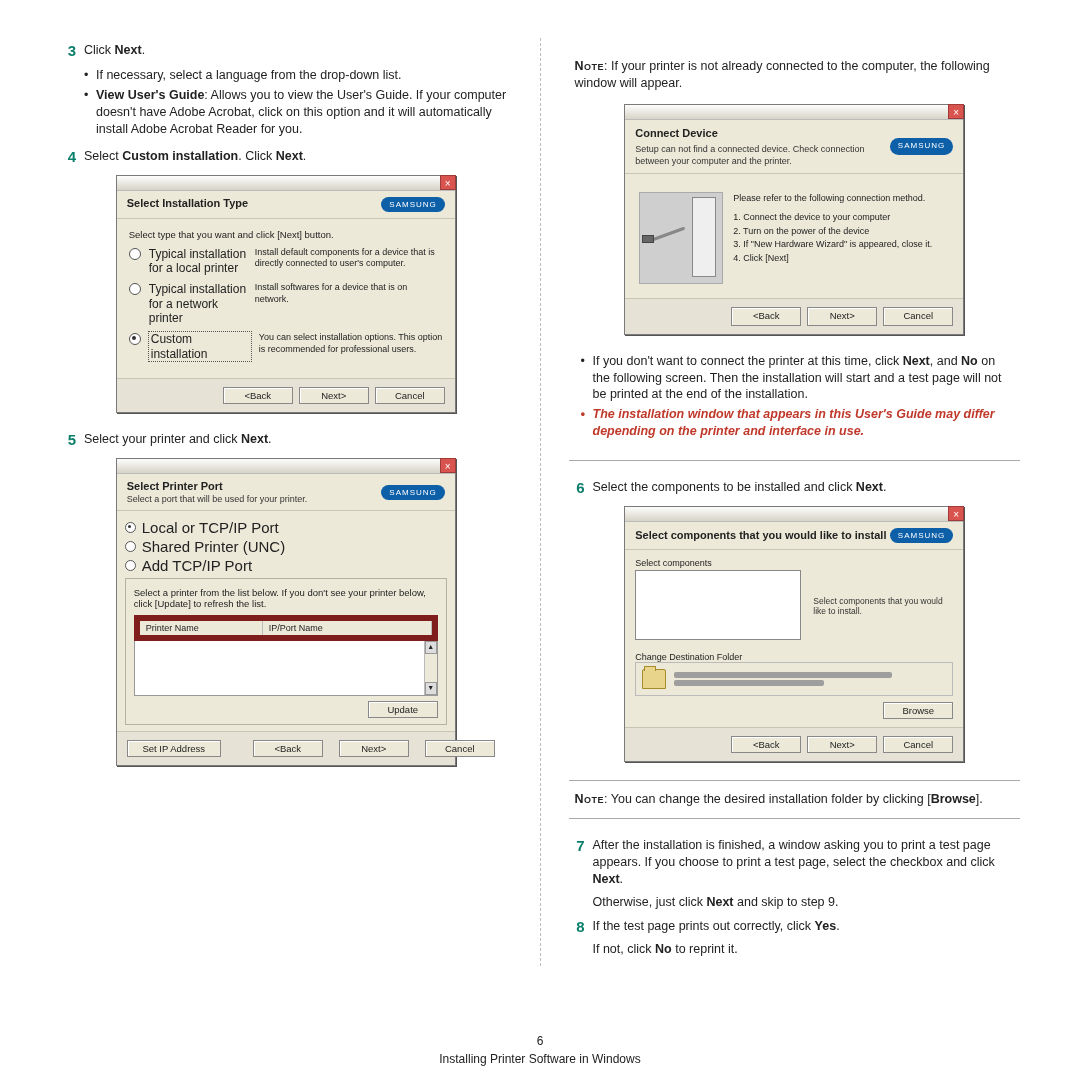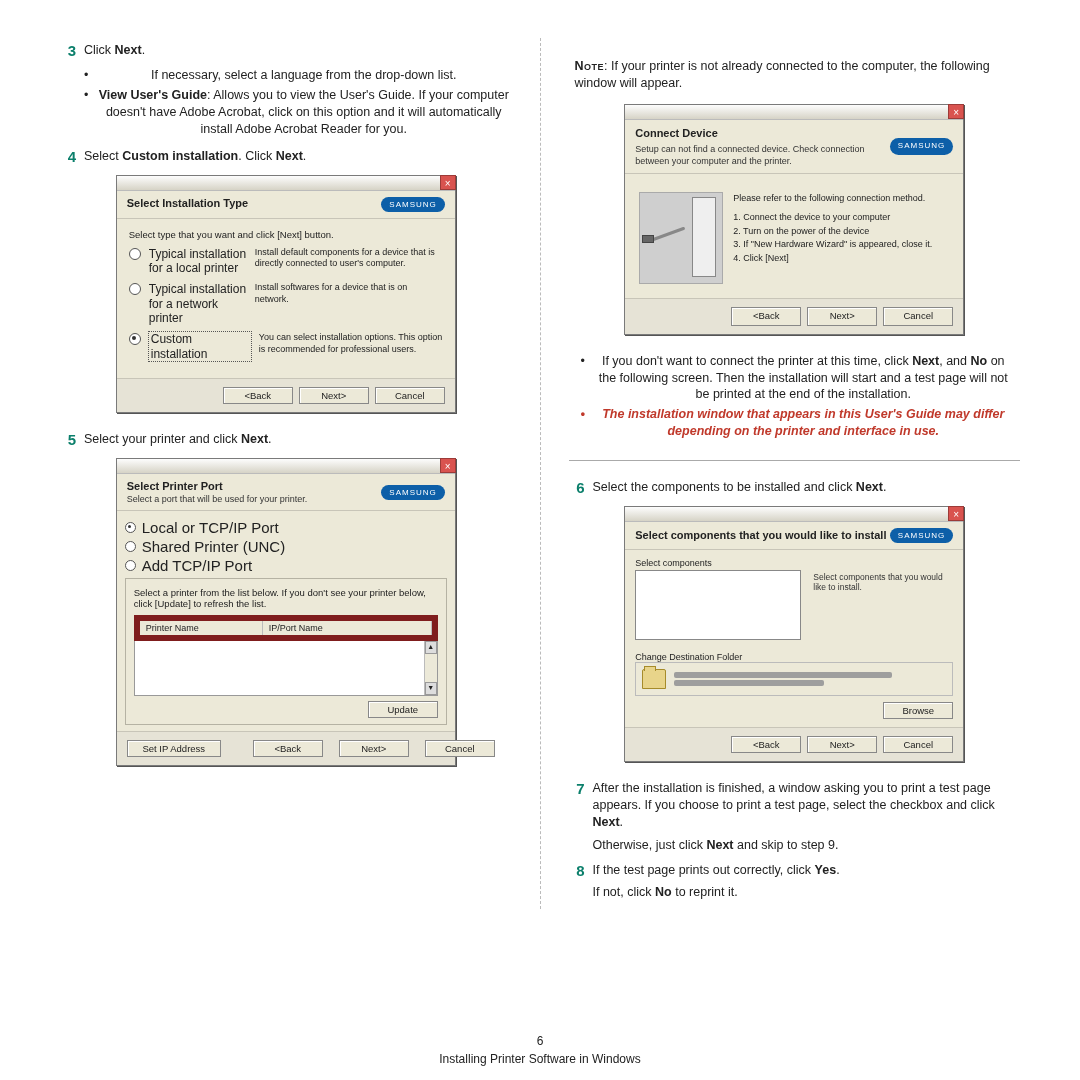--- a/index.html
+++ b/index.html
@@ -50,21 +50,20 @@
   .bullets {
     margin: 4px 0 10px 24px;
     padding: 0;
     list-style: none;
   }
   .bullets li {
     position: relative;
     padding-left: 12px;
     margin: 3px 0;
     line-height: 1.35;
-    text-align: center;
   }
   .bullets li::before {
     content: "•";
     position: absolute;
     left: 0;
     top: 0;
   }
   .b { font-weight: bold; }
   .smallcaps { font-variant: small-caps; letter-spacing: .5px;}
   .red-note {
@@ -180,21 +179,21 @@
   
   .cd-body{display:flex;gap:10px;padding:18px 14px 14px 14px;}
   .cd-img{width:82px;height:90px;background:#cfcfcf;border:1px solid #aaa;position:relative;overflow:hidden;}
   .cd-img .tower{position:absolute;right:6px;top:4px;width:22px;height:78px;background:#efefef;border:1px solid #888;}
   .cd-img .cable{position:absolute;left:8px;top:40px;width:38px;height:3px;background:#888;border-radius:2px;transform:rotate(-20deg);}
   .cd-img .plug{position:absolute;left:2px;top:42px;width:10px;height:6px;background:#666;border:1px solid #444;}
   .cd-txt{flex:1;font-size:9px;line-height:1.5;}
   .cd-txt .lead{margin-bottom:6px;}
 
   
-  .sc-top{display:flex;gap:12px;padding:8px 10px;}
+  .sc-top{display:flex;gap:12px;padding:8px 10px;align-items:center;}
   .sc-list{flex:1;}
   .sc-list .cap{font-size:9px;margin-bottom:2px;}
   .sc-list .box{height:68px;background:#fff;border:1px solid #888;}
   .sc-hint{width:140px;font-size:8.5px;color:#333;padding-top:14px;}
   .sc-dest{padding:4px 10px 8px 10px;font-size:9px;}
   .sc-path{display:flex;align-items:center;gap:8px;border:1px solid #bbb;padding:6px;background:#ece9d8;}
   .folder-ico{width:22px;height:18px;background:#e8d48a;border:1px solid #a68b2a;border-radius:2px 2px 0 0;position:relative;}
   .folder-ico::before{content:"";position:absolute;top:-4px;left:1px;width:10px;height:4px;background:#e8d48a;border:1px solid #a68b2a;border-bottom:none;}
   .gray-bar{height:6px;background:#9e9e9e;border-radius:2px;margin:2px 0;}
   .sc-browse{display:flex;justify-content:flex-end;margin-top:6px;}
@@ -407,20 +406,23 @@
             <div class="btn">Browse</div>
           </div>
       </div>
       <div class="row3">
         <div class="btn">&lt;Back</div>
         <div class="btn">Next&gt;</div>
         <div class="btn">Cancel</div>
       </div>
     </div>
 
+    <div class="note-block">
+      <span class="b smallcaps">Note</span><span>: You can change the desired installation folder by clicking [</span><span class="b">Browse</span><span>].</span>
+    </div>
 
     <div class="step">
       <span class="step-num">7</span>
       <div class="step-body">
         <span>After the installation is finished, a window asking you to print a test page appears. If you choose to print a test page, select the checkbox and click </span><span class="b">Next</span><span>.</span>
         <div style="height:6px"></div>
         <span>Otherwise, just click </span><span class="b">Next</span><span> and skip to step 9.</span>
       </div>
     </div>
 

